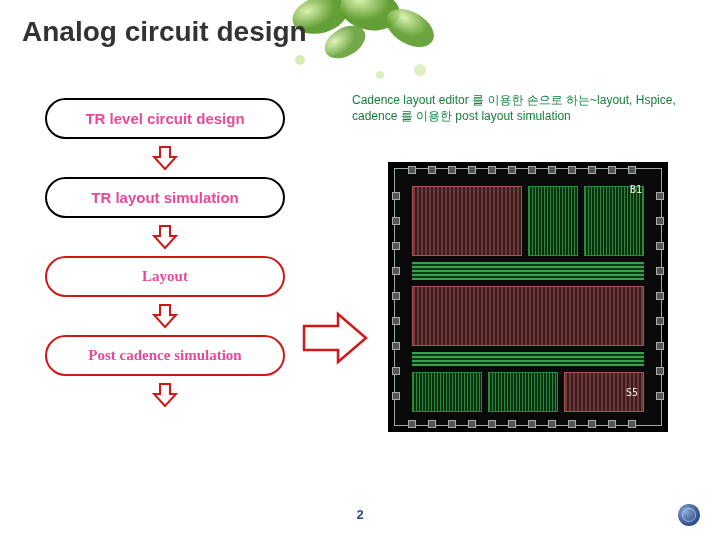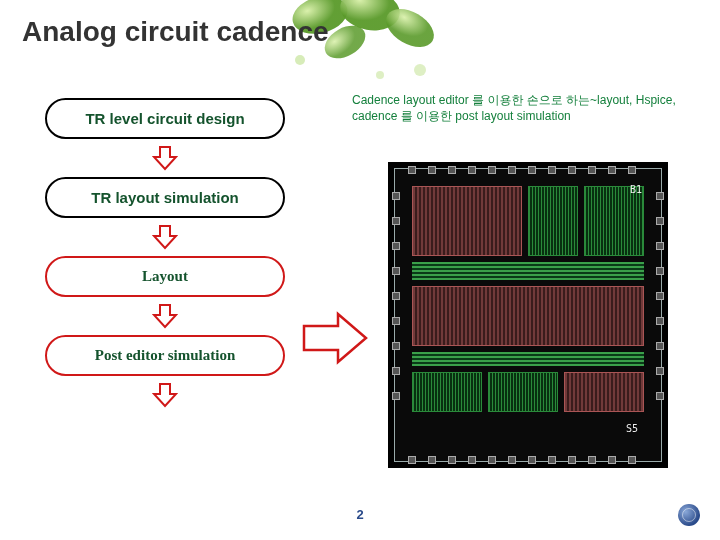--- a/index.html
+++ b/index.html
@@ -32,42 +32,42 @@
     display: flex;
     flex-direction: column;
     align-items: center;
   }
   .box {
     width: 240px;
     padding: 10px 6px;
     text-align: center;
     font-size: 15px;
     font-weight: bold;
-    color: #14532d;
+    color: #ec4899;
     border-radius: 22px;
     background: #fff;
   }
   .box.black { border: 2.5px solid #000; }
   .box.red { border: 2.5px solid #d01818; font-family: Liberation Serif, serif; }
   .arrow-down {
     margin: 6px 0;
   }
   .arrow-down svg { display: block; }
   .desc {
     position: absolute;
     top: 92px; left: 352px;
     width: 350px;
     font-size: 12px;
     line-height: 1.35;
     color: #15803d;
   }
   .chip {
     position: absolute;
     top: 162px; left: 388px;
-    width: 280px; height: 306px;
+    width: 280px; height: 270px;
     background: #000;
   }
   .big-arrow {
     position: absolute;
     top: 310px; left: 300px;
   }
   .page-num {
     position: absolute;
     bottom: 18px; left: 50%;
     transform: translateX(-50%);
@@ -144,42 +144,42 @@
   </defs>
   <ellipse cx="60" cy="15" rx="28" ry="18" fill="url(#lg)" opacity="0.95" transform="rotate(-15 60 15)"></ellipse>
   <ellipse cx="110" cy="10" rx="30" ry="20" fill="url(#lg)" opacity="0.95" transform="rotate(10 110 10)"></ellipse>
   <ellipse cx="150" cy="28" rx="26" ry="16" fill="url(#lg)" opacity="0.9" transform="rotate(30 150 28)"></ellipse>
   <ellipse cx="85" cy="42" rx="22" ry="14" fill="url(#lg)" opacity="0.85" transform="rotate(-30 85 42)"></ellipse>
   <circle cx="40" cy="60" r="5" fill="#bde08a" opacity="0.6"></circle>
   <circle cx="160" cy="70" r="6" fill="#bde08a" opacity="0.5"></circle>
   <circle cx="120" cy="75" r="4" fill="#bde08a" opacity="0.5"></circle>
 </svg>
 
-<h1 class="title">Analog circuit cadence</h1>
+<h1 class="title">Analog circuit design</h1>
 
 <div class="flow">
   <div class="box black">TR level circuit design</div>
   <div class="arrow-down">
     <svg width="26" height="26">
         <path d="M8 2 H18 V12 H24 L13 24 L2 12 H8 Z" fill="#fff" stroke="#d01818" stroke-width="2"></path>
       </svg>
   </div>
   <div class="box black">TR layout simulation</div>
   <div class="arrow-down">
     <svg width="26" height="26">
         <path d="M8 2 H18 V12 H24 L13 24 L2 12 H8 Z" fill="#fff" stroke="#d01818" stroke-width="2"></path>
       </svg>
   </div>
   <div class="box red">Layout</div>
   <div class="arrow-down">
     <svg width="26" height="26">
         <path d="M8 2 H18 V12 H24 L13 24 L2 12 H8 Z" fill="#fff" stroke="#d01818" stroke-width="2"></path>
       </svg>
   </div>
-  <div class="box red">Post editor simulation</div>
+  <div class="box red">Post cadence simulation</div>
   <div class="arrow-down">
     <svg width="26" height="26">
         <path d="M8 2 H18 V12 H24 L13 24 L2 12 H8 Z" fill="#fff" stroke="#d01818" stroke-width="2"></path>
       </svg>
   </div>
 </div>
 
 <div class="big-arrow">
   <svg width="70" height="56">
       <path d="M4 16 H38 V4 L66 28 L38 52 V40 H4 Z" fill="#fff" stroke="#d01818" stroke-width="2.5"></path>

